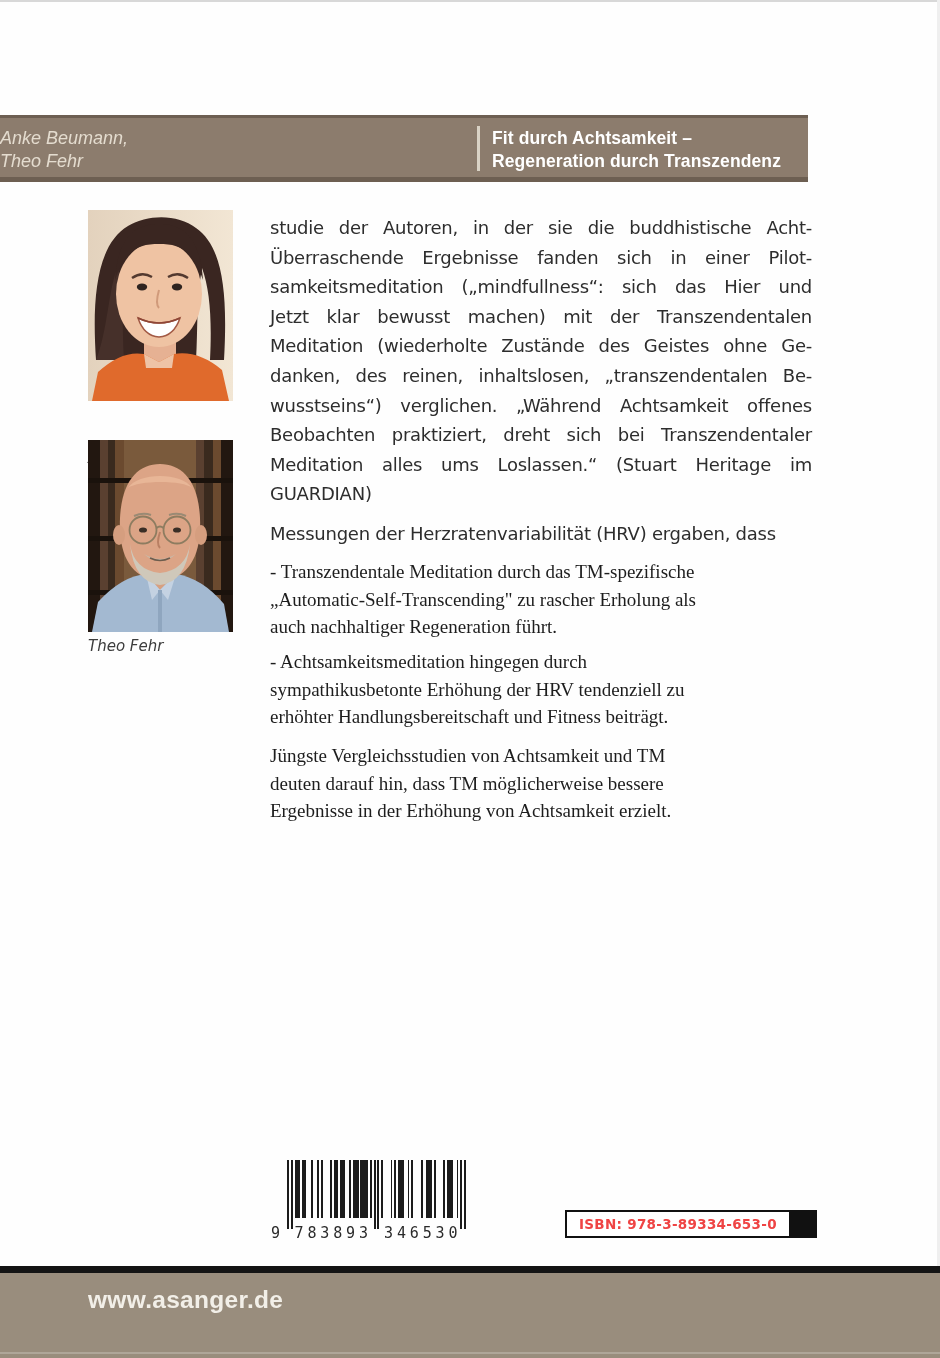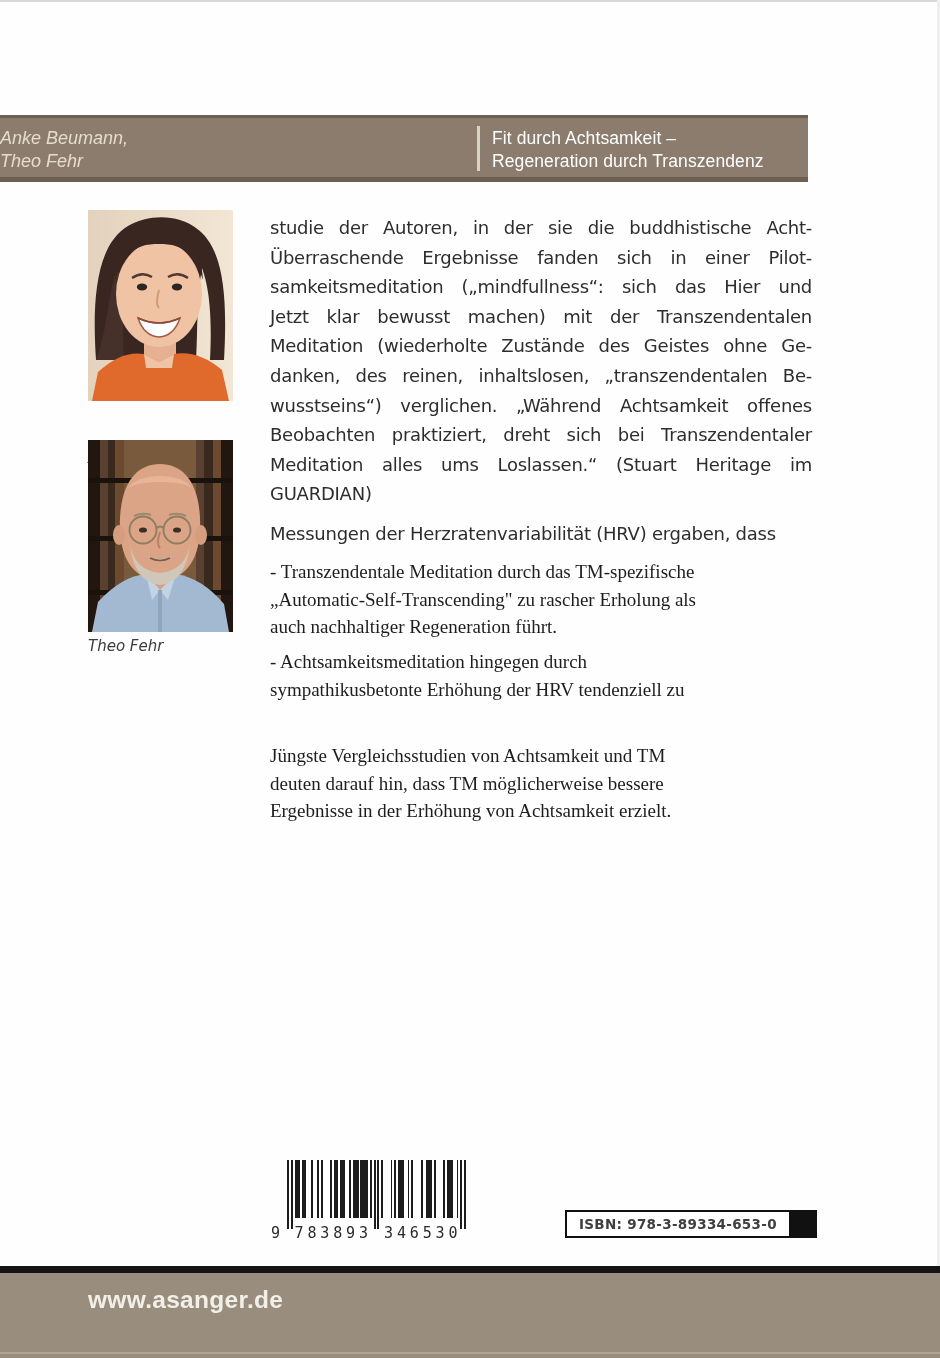--- a/index.html
+++ b/index.html
@@ -12,21 +12,21 @@
   #right-edge{top:0;right:0;width:3px;height:1358px;background:#efefef;}
 
   
   #header-band{top:115px;left:0;width:808px;height:67px;box-sizing:border-box;
     background:#8c7c6d;border-top:3px solid #6d5f52;border-bottom:5px solid #6d5f52;}
   #header-authors{top:9px;left:0;width:467px;
     font-family:"Liberation Sans",sans-serif;font-style:italic;font-size:18px;
     line-height:23px;color:#e4dccf;position:absolute;}
   #header-divider{position:absolute;top:8px;left:477px;width:3px;height:45px;background:#d9d2c5;}
   #header-title{top:9px;left:492px;width:310px;position:absolute;
-    font-family:"Liberation Sans",sans-serif;font-weight:normal;font-size:17.5px;
+    font-family:"Liberation Sans",sans-serif;font-weight:bold;font-size:17.5px;
     line-height:23px;color:#ffffff;letter-spacing:.1px;}
 
   
   .photo{left:88px;width:145px;overflow:hidden;}
   #photo-anke{top:210px;height:191px;}
   #photo-theo{top:440px;height:192px;}
   .caption{left:88px;width:160px;font-family:"DejaVu Sans",sans-serif;font-style:italic;
     font-size:15px;color:#3c3c3c;}
   #caption-anke{top:407px;margin-top:42px;}
   #caption-theo{top:637px;}
@@ -43,21 +43,21 @@
   #bullet1{top:558px;}
   #bullet2{top:648px;}
   #para5{top:742px;}
 
   
   #barcode-wrap{top:1160px;left:270px;width:196px;height:82px;}
   #barcode text{font-family:"DejaVu Sans Mono",monospace;font-size:8px;fill:#2a2a2a;}
   #isbn-box{top:1210px;left:565px;height:28px;display:flex;align-items:stretch;}
   #isbn-label{box-sizing:border-box;border:2px solid #111;background:#fff;
     display:flex;align-items:center;padding:0 12px;
-    font-family:"DejaVu Sans",sans-serif;font-weight:bold;font-size:13.5px;color:#404040;
+    font-family:"DejaVu Sans",sans-serif;font-weight:bold;font-size:13.5px;color:#ef4444;
     letter-spacing:.3px;white-space:nowrap;}
   #isbn-square{width:26px;background:#111;}
 
   
   #footer-rule{top:1266px;left:0;width:940px;height:7px;background:#141414;}
   #footer-band{top:1273px;left:0;width:940px;height:85px;background:#998d7d;}
   #footer-band:after{content:"";position:absolute;left:0;bottom:4px;width:100%;height:2px;
     background:rgba(255,255,255,.22);}
   #footer-site{position:absolute;top:13px;left:88px;
     font-family:"Liberation Sans",sans-serif;font-weight:bold;font-size:24.5px;
@@ -187,20 +187,21 @@
 
   <div class="abs arial-block" id="bullet1">
     <div>- Transzendentale Meditation durch das TM-spezifische</div>
     <div>„Automatic-Self-Transcending" zu rascher Erholung als</div>
     <div>auch nachhaltiger Regeneration führt.</div>
   </div>
 
   <div class="abs arial-block" id="bullet2">
     <div>- Achtsamkeitsmeditation hingegen durch</div>
     <div>sympathikusbetonte Erhöhung der HRV tendenziell zu</div>
+    <div>erhöhter Handlungsbereitschaft und Fitness beiträgt.</div>
   </div>
 
   <div class="abs arial-block" id="para5">
     <div>Jüngste Vergleichsstudien von Achtsamkeit und TM</div>
     <div>deuten darauf hin, dass TM möglicherweise bessere</div>
     <div>Ergebnisse in der Erhöhung von Achtsamkeit erzielt.</div>
   </div>
 
   <div class="abs" id="barcode-wrap">
     <svg id="barcode" viewBox="-9 0 104 43" width="196" height="81" shape-rendering="crispEdges">

